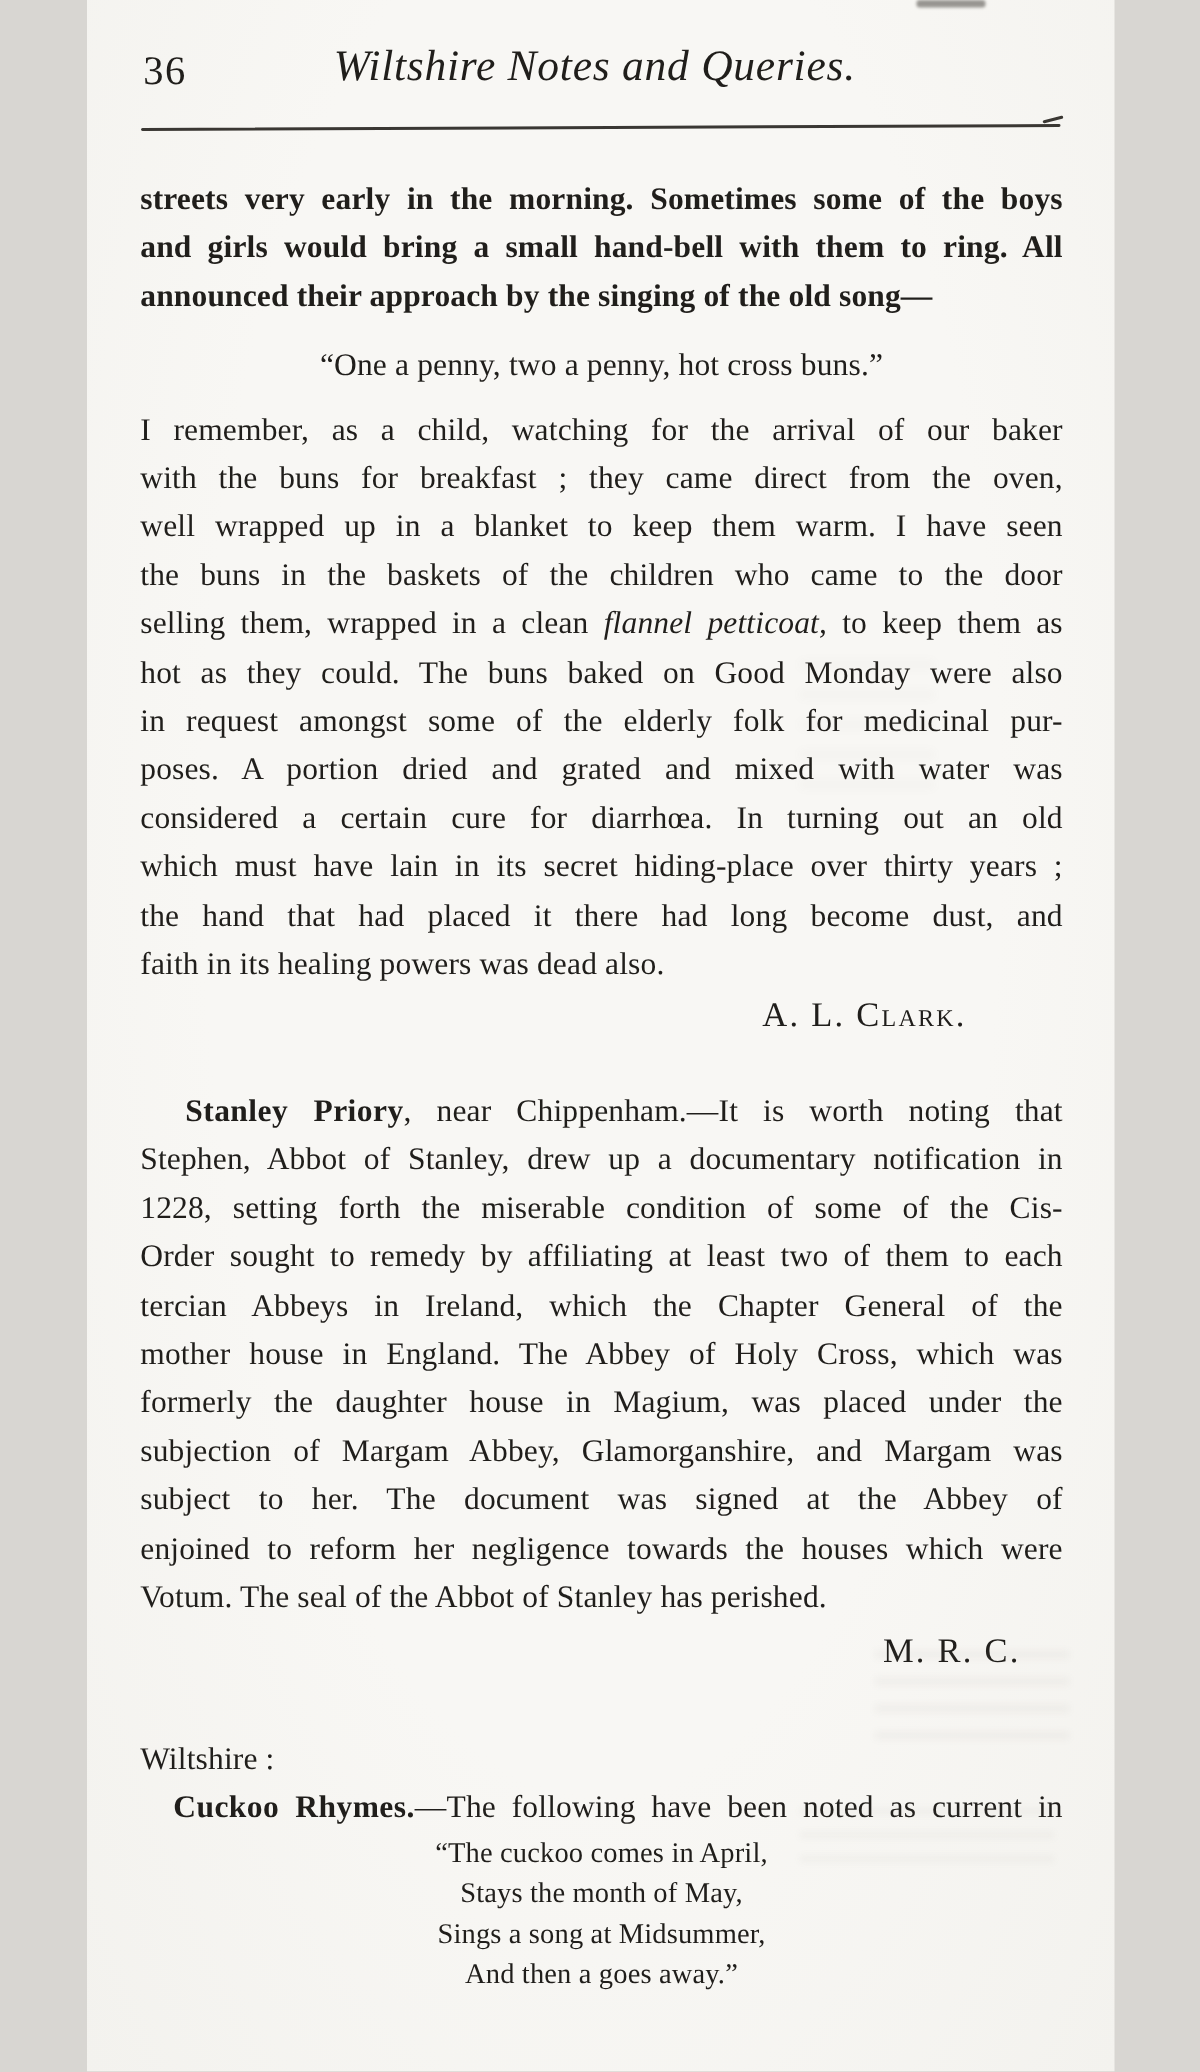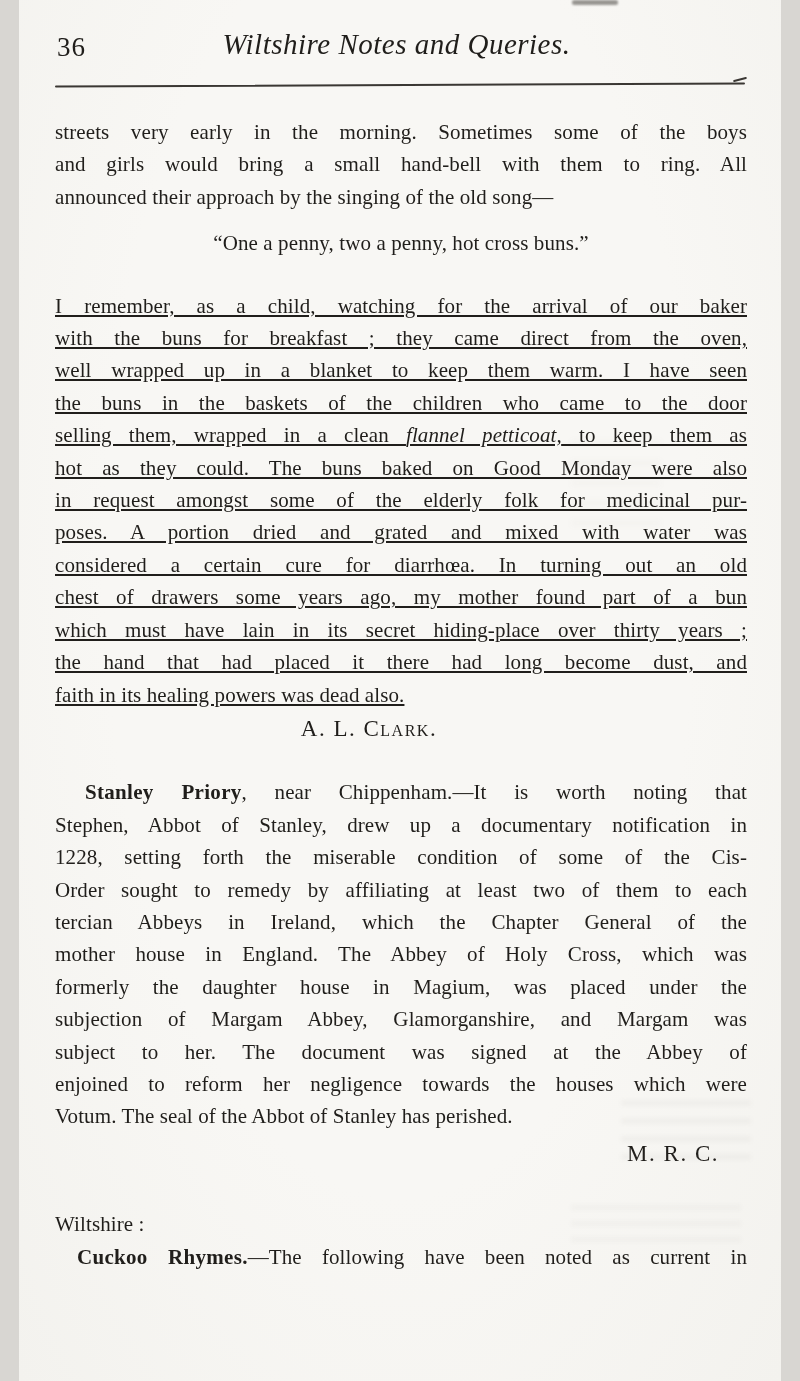--- a/index.html
+++ b/index.html
@@ -2,21 +2,21 @@
 <html><head>
 <meta charset="utf-8">
 <style>
   html, body { margin: 0; padding: 0; }
   body {
     background: #d8d6d2;
     font-family: "Liberation Serif", "DejaVu Serif", serif;
   }
   .page {
     position: relative;
-    width: 762px;
+    width: 685px;
     height: 1381px;
     margin: 0 auto;
     overflow: hidden;
     background: radial-gradient(ellipse at 50% 40%, #f8f7f4 55%, #f3f2ee 100%);
     color: #201e1b;
   }
   .content { padding: 0 34px 0 36px; }
 
   
   .header {
@@ -67,31 +67,31 @@
     text-align: justify;
     text-align-last: justify;
     white-space: nowrap;
   }
   .line.last { text-align-last: left; white-space: normal; }
   .indent1 { text-indent: 30px; }
   .indent2 { text-indent: 22px; }
   .bold { font-weight: bold; letter-spacing: 0.3px; }
   .it { font-style: italic; }
 
-  .para1 { margin-top: 30px; }
+  .para1 { margin-top: 30px; font-weight: bold; }
   .quote-line { margin-top: 14px; text-align: center; font-size: 21px; }
-  .para2 { margin-top: 30px; text-decoration: underline; }
+  .para2 { margin-top: 10px; }
   .sig {
     margin-top: 2px;
     text-align: right;
     font-variant: small-caps;
     font-size: 23px;
     letter-spacing: 1.5px;
   }
-  .sig1 { padding-right: 64px; text-align: center; }
+  .sig1 { padding-right: 64px; }
   .para-stanley { margin-top: 31px; }
   .sig2 { margin-top: 5px; padding-right: 28px; }
   .para-cuckoo { margin-top: 38px; }
 
   .verse { margin-top: 1px; font-size: 19px; line-height: 27px; }
   .verse-line { text-align: center; }
 
   
   .artifact { position: absolute; pointer-events: none; }
   .smudge-top {
@@ -143,21 +143,20 @@
     <div class="para2">
       <div class="line">I remember, as a child, watching for the arrival of our baker</div>
       <div class="line">with the buns for breakfast ; they came direct from the oven,</div>
       <div class="line">well wrapped up in a blanket to keep them warm.  I have seen</div>
       <div class="line">the buns in the baskets of the children who came to the door</div>
       <div class="line"><span>selling them, wrapped in a clean </span><span class="it">flannel petticoat,</span><span> to keep them as</span></div>
       <div class="line">hot as they could.  The buns baked on Good Monday were also</div>
       <div class="line">in request amongst some of the elderly folk for medicinal pur-</div>
       <div class="line">poses.  A portion dried and grated and mixed with water was</div>
       <div class="line">considered a certain cure for diarrhœa.  In turning out an old</div>
-      <div class="line">chest of drawers some years ago, my mother found part of a bun</div>
       <div class="line">which must have lain in its secret hiding-place over thirty years ;</div>
       <div class="line">the hand that had placed it there had long become dust, and</div>
       <div class="line last">faith in its healing powers was dead also.</div>
     </div>
 
     <div class="sig sig1">A. L. Clark.</div>
 
     <div class="para-stanley">
       <div class="line indent1"><span class="bold">Stanley Priory</span><span>, near Chippenham.—It is worth noting that</span></div>
       <div class="line">Stephen, Abbot of Stanley, drew up a documentary notification in</div>
@@ -172,15 +171,21 @@
       <div class="line last">Votum.   The seal of the Abbot of Stanley has perished.</div>
     </div>
 
     <div class="sig sig2">M. R. C.</div>
 
     <div class="para-cuckoo">
       <div class="line last">Wiltshire :</div>
       <div class="line indent2"><span class="bold">Cuckoo Rhymes.</span><span>—The following have been noted as current in</span></div>
     </div>
 
+    <div class="verse">
+      <div class="verse-line">“The cuckoo comes in April,</div>
+      <div class="verse-line">Stays the month of May,</div>
+      <div class="verse-line">Sings a song at Midsummer,</div>
+      <div class="verse-line">And then a goes away.”</div>
+    </div>
 
   </div>
 </div>
 
 </body></html>

